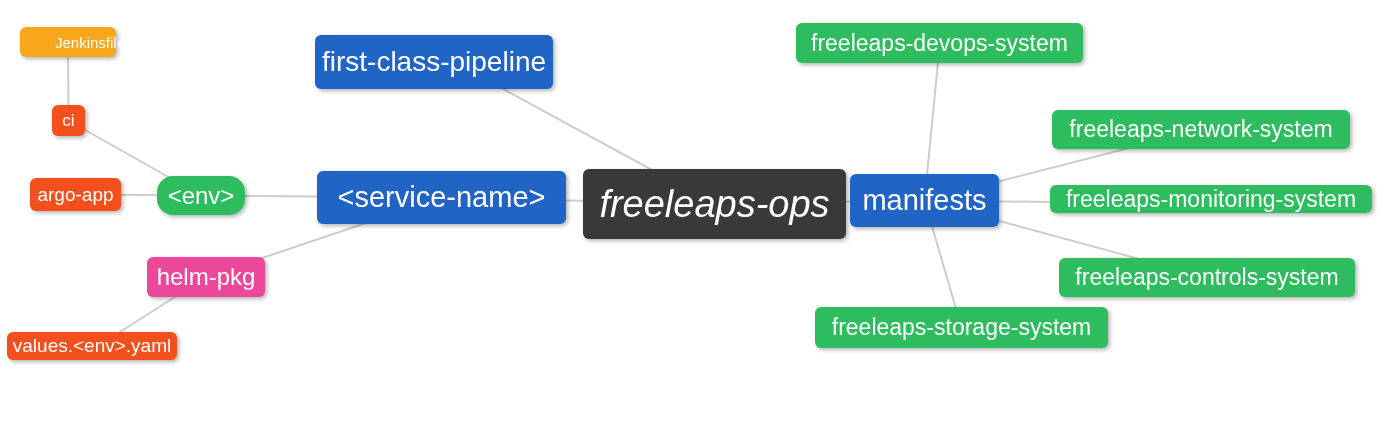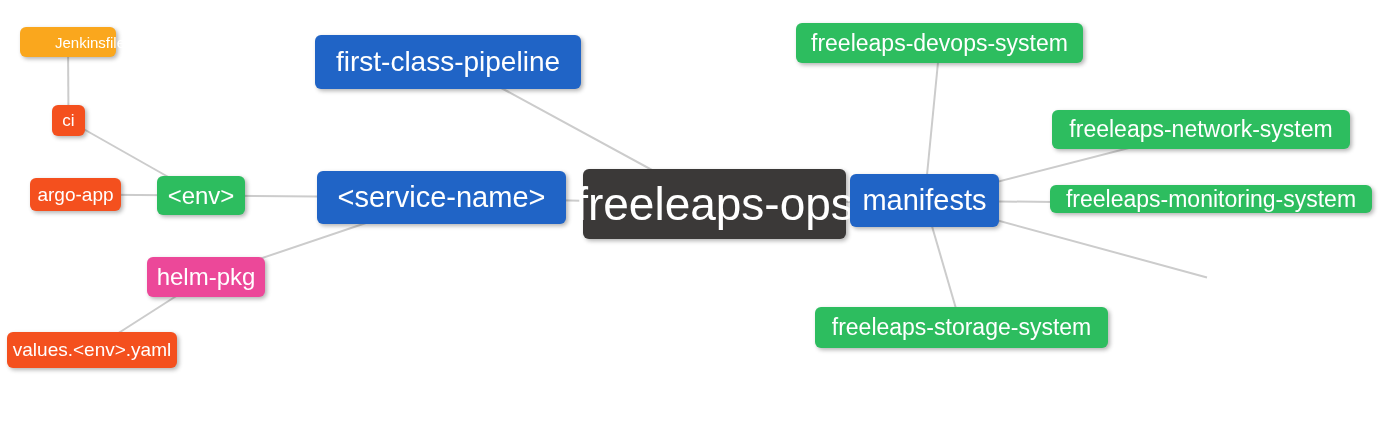--- a/index.html
+++ b/index.html
@@ -59,36 +59,37 @@
       <line x1="924.5" y1="200.5" x2="1207" y2="277.5" stroke="#cccccc" stroke-width="2"></line>
       <line x1="924.5" y1="200.5" x2="961.5" y2="327.5" stroke="#cccccc" stroke-width="2"></line>
     </svg>
 
   <div class="node" style="left: 20px; top: 27px; width: 96px; height: 30px; font-size: 15px; background: rgb(250, 167, 29); color: rgb(255, 255, 255); padding-left: 44px;">Jenkinsfile</div>
 
   <div class="node" style="left: 52px; top: 105px; width: 33px; height: 31px; font-size: 17px; background: rgb(244, 80, 30); color: rgb(255, 255, 255);">ci</div>
 
   <div class="node" style="left: 30px; top: 178px; width: 91px; height: 33px; font-size: 19px; background: rgb(244, 80, 30); color: rgb(255, 255, 255);">argo-app</div>
 
-  <div class="node" style="left: 157px; top: 176px; width: 88px; height: 39px; font-size: 24px; background: rgb(45, 189, 95); color: rgb(255, 255, 255);">&lt;env&gt;</div>
+  <div class="node" style="left: 157px; top: 176px; width: 88px; height: 39px; font-size: 24px; background: rgb(45, 189, 95); color: rgb(255, 255, 255); border-radius: 16px;">&lt;env&gt;</div>
 
   <div class="node" style="left: 147px; top: 257px; width: 118px; height: 40px; font-size: 24px; background: #ec4899; color: rgb(255, 255, 255);">helm-pkg</div>
 
-  <div class="node" style="left: 7px; top: 332px; width: 170px; height: 36px; font-size: 19px; background: rgb(244, 80, 30); color: rgb(255, 255, 255);">values.&lt;env&gt;.yaml</div>
+  <div class="node" style="left: 7px; top: 332px; width: 170px; height: 28px; font-size: 19px; background: rgb(244, 80, 30); color: rgb(255, 255, 255);">values.&lt;env&gt;.yaml</div>
 
-  <div class="node" style="left: 315px; top: 35px; width: 266px; height: 54px; font-size: 28px; background: rgb(32, 100, 198); color: rgb(255, 255, 255);">first-class-pipeline</div>
+  <div class="node" style="left: 315px; top: 35px; width: 238px; height: 54px; font-size: 28px; background: rgb(32, 100, 198); color: rgb(255, 255, 255);">first-class-pipeline</div>
 
   <div class="node" style="left: 317px; top: 171px; width: 249px; height: 53px; font-size: 29px; background: rgb(32, 100, 198); color: rgb(255, 255, 255);">&lt;service-name&gt;</div>
 
-  <div class="node" style="left: 583px; top: 169px; width: 263px; height: 70px; font-size: 46px; background: rgb(59, 57, 56); color: rgb(255, 255, 255);">freeleaps-ops</div>
+  <div class="node" style="left: 583px; top: 169px; width: 263px; height: 70px; font-size: 38px; background: rgb(59, 57, 56); color: rgb(255, 255, 255); font-style: italic;">freeleaps-ops</div>
 
   <div class="node" style="left: 850px; top: 174px; width: 149px; height: 53px; font-size: 29px; background: rgb(32, 100, 198); color: rgb(255, 255, 255);">manifests</div>
 
   <div class="node" style="left: 796px; top: 23px; width: 287px; height: 40px; font-size: 23px; background: rgb(45, 189, 95); color: rgb(255, 255, 255);">freeleaps-devops-system</div>
 
   <div class="node" style="left: 1052px; top: 110px; width: 298px; height: 39px; font-size: 23px; background: rgb(45, 189, 95); color: rgb(255, 255, 255);">freeleaps-network-system</div>
 
   <div class="node" style="left: 1050px; top: 185px; width: 322px; height: 28px; font-size: 23px; background: rgb(45, 189, 95); color: rgb(255, 255, 255);">freeleaps-monitoring-system</div>
 
+  <div class="node" style="left: 1059px; top: 258px; width: 296px; height: 39px; font-size: 23px; background: rgb(45, 189, 95); color: rgb(255, 255, 255);">freeleaps-controls-system</div>
 
   <div class="node" style="left: 815px; top: 307px; width: 293px; height: 41px; font-size: 23px; background: rgb(45, 189, 95); color: rgb(255, 255, 255);">freeleaps-storage-system</div>
 
 </div>
 
 </body></html>

